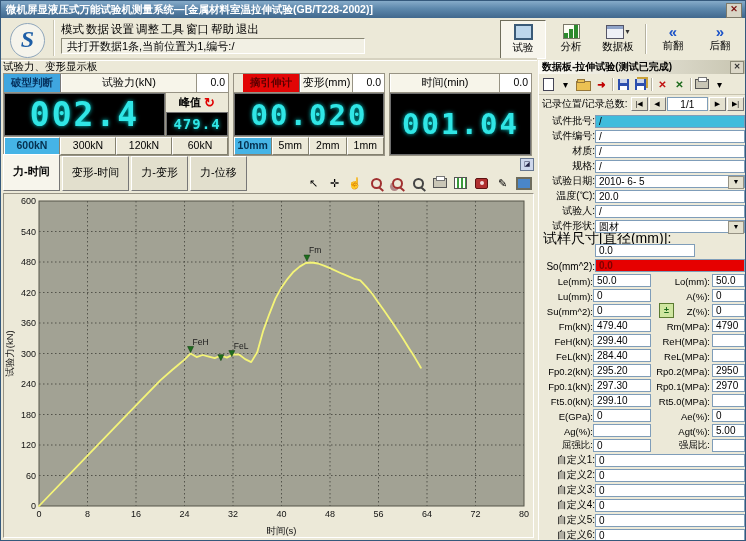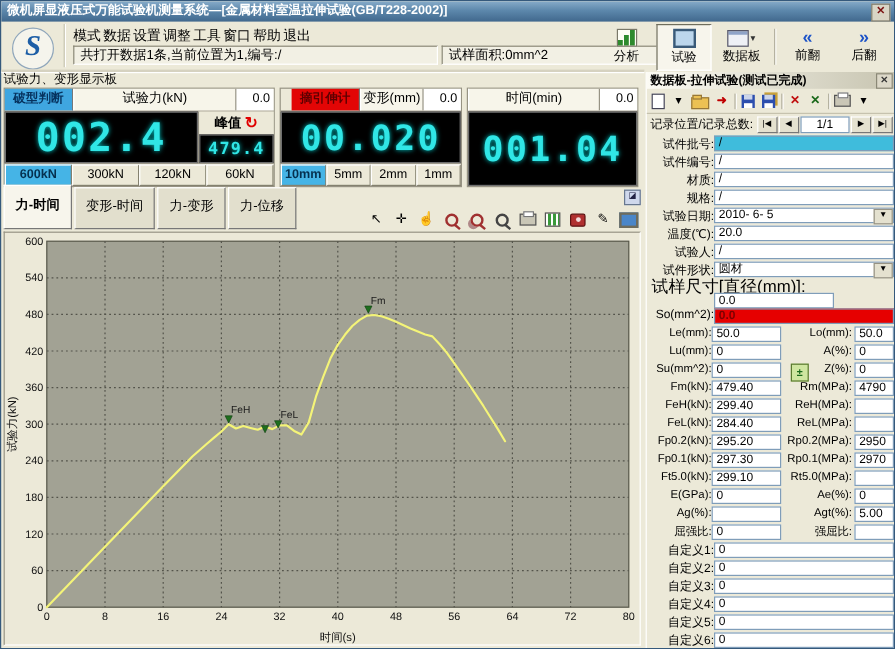--- a/index.html
+++ b/index.html
@@ -104,21 +104,21 @@
   .icon-save::after{content:"";position:absolute;left:2px;bottom:0;width:7px;height:4px;background:#fff;}
   .icon-save2{box-shadow:2px -2px 0 #c8a13a;}
   .icon-x{color:#c01010;font-weight:bold;font-size:11px;}
   .icon-x2{color:#1c6a1c;font-weight:bold;font-size:11px;}
   .dp-nav{height:17px;display:flex;align-items:center;font-size:10px;gap:1px;padding:0 3px;}
   .nav-label{white-space:nowrap;margin-right:2px;}
   .nav-btn{width:17px;height:14px;border:1px solid;border-color:#fff #777 #777 #fff;background:#e4e1cf;
     font-size:7px;text-align:center;line-height:12px;box-sizing:border-box;}
   .nav-box{flex:1;border:1px solid #7f9db9;background:#fff;text-align:center;height:14px;line-height:13px;box-sizing:border-box;}
   .rows{flex:1;display:flex;flex-direction:column;padding-top:1px;}
-  .row{display:flex;align-items:flex-start;height:15px;padding:0 2px;position:relative;}
+  .row{display:flex;align-items:flex-end;height:15px;padding:0 2px;position:relative;}
   .rlabel{text-align:right;font-size:10px;white-space:nowrap;}
   .row.single .rlabel{width:54px;}
   .ibox{flex:1;position:relative;display:flex;}
   .rinput{border:1px solid #7f9db9;background:#fff;height:13px;line-height:11px;font-size:10px;
     padding:0 3px;box-sizing:border-box;white-space:nowrap;overflow:hidden;}
   .ibox .rinput{flex:1;}
   .rinput.hl{background:#3fbcdc;}
   .drop{position:absolute;right:1px;top:1px;width:14px;height:11px;background:#e4e1cf;border:1px solid #979384;
     font-size:7px;line-height:10px;text-align:center;}
   .size-label{height:11px;line-height:11px;font-size:14px;padding-left:4px;}
@@ -151,30 +151,29 @@
       <span class="menu-item">模式</span>
       <span class="menu-item">数据</span>
       <span class="menu-item">设置</span>
       <span class="menu-item">调整</span>
       <span class="menu-item">工具</span>
       <span class="menu-item">窗口</span>
       <span class="menu-item">帮助</span>
       <span class="menu-item">退出</span>
     </div>
   <div class="sunken" style="left:60px;top:37px;width:304px;">共打开数据1条,当前位置为1,编号:/</div>
-  <div class="sunken" style="left:367px;top:37px;width:193px;">试样面积:0mm^2</div>
 
   <div class="top-toolbar">
+    <div class="tb-btn pressed">
+      <span class="icon-monitor"></span>
+      <span>试验</span>
+    </div>
     <div class="tb-btn">
       <span class="icon-bars"></span>
       <span>分析</span>
-    </div>
-    <div class="tb-btn pressed">
-      <span class="icon-monitor"></span>
-      <span>试验</span>
     </div>
     <div class="tb-btn">
       <span style="display:flex;align-items:center;">
         <span class="icon-board"></span>
         <span class="dd-arrow">▾</span>
       </span>
       <span>数据板</span>
     </div>
     <div class="tb-sep"></div>
     <div class="tb-btn">

